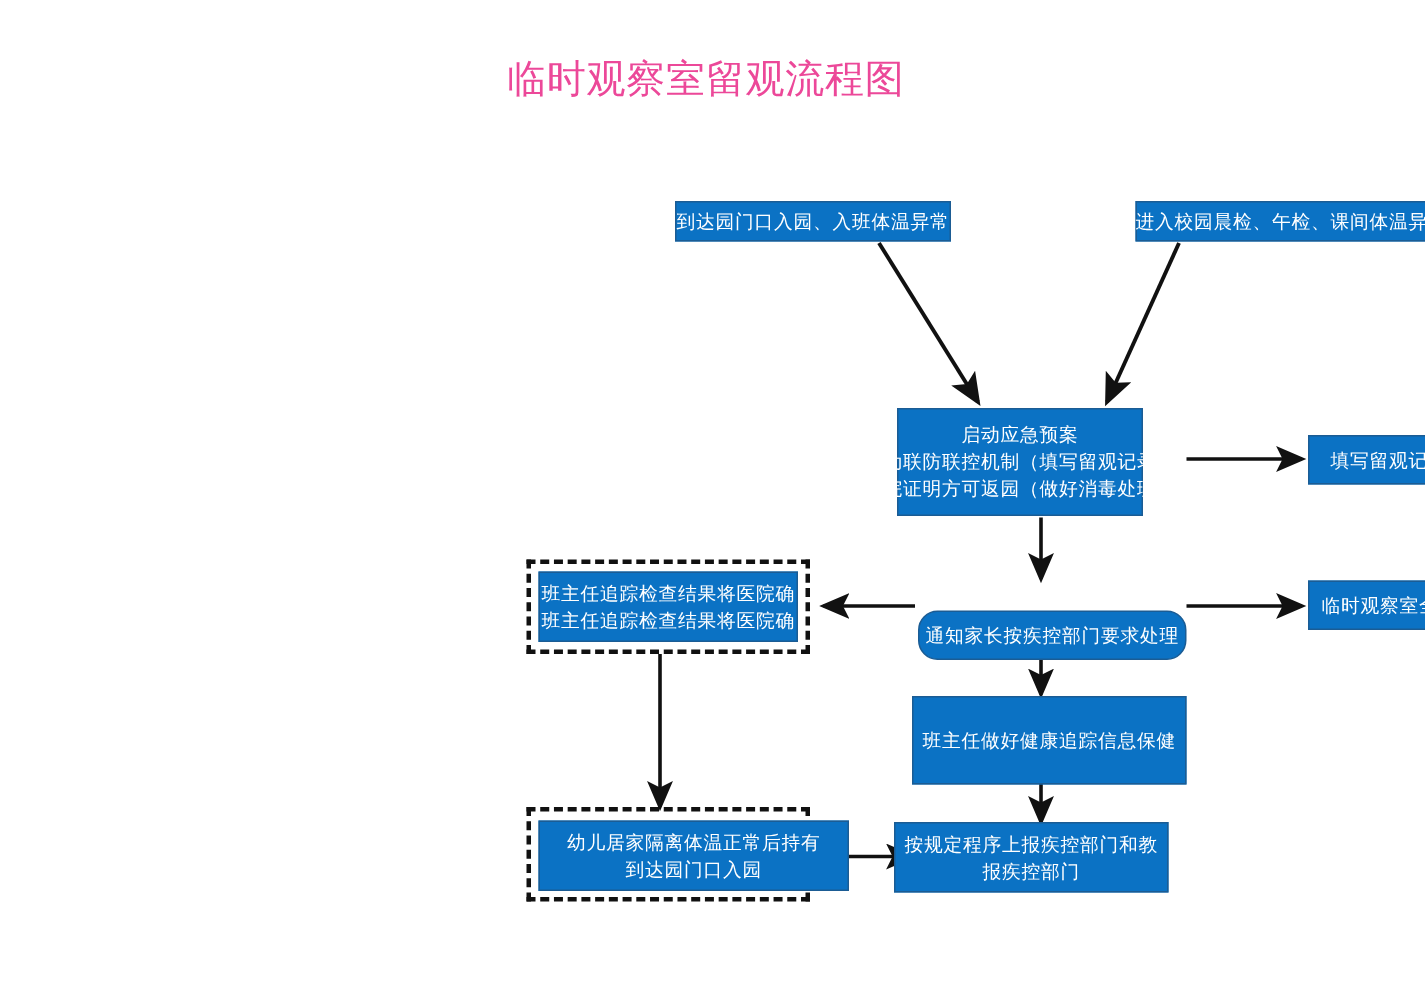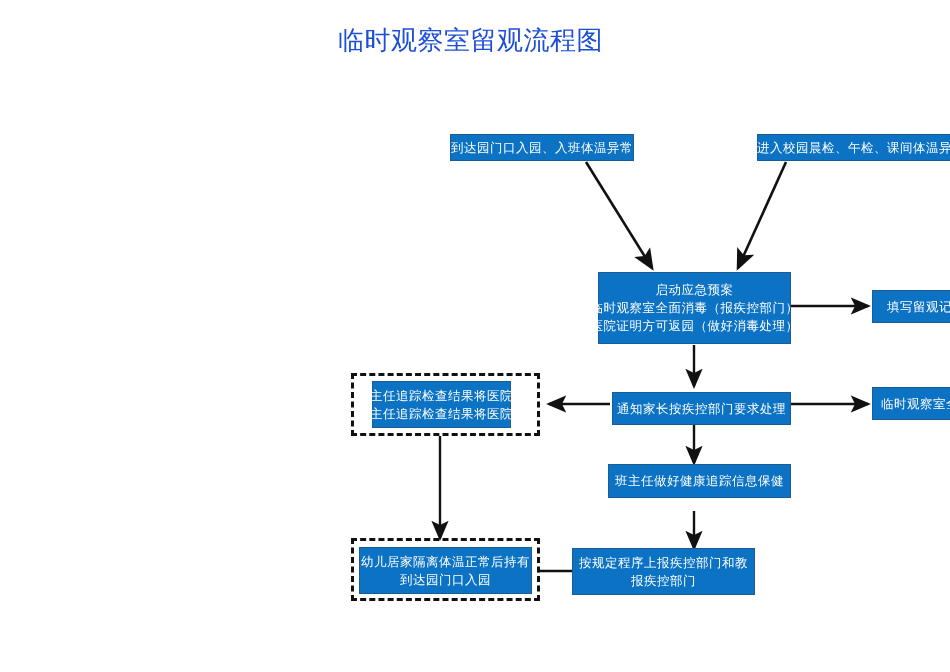--- a/index.html
+++ b/index.html
@@ -13,24 +13,24 @@
   #canvas {
     position: relative;
     width: 950px;
     height: 672px;
     background: #ffffff;
     overflow: hidden;
   }
   #page-title {
     position: absolute;
     left: 338px;
-    top: 24px;
+    top: 36px;
     font-size: 26px;
     line-height: 34px;
-    color: #1d4ed8;
+    color: #ec4899;
     white-space: nowrap;
     letter-spacing: 0.5px;
   }
   .node {
     position: absolute;
     box-sizing: border-box;
     background: #0b72c4;
     border: 1px solid #1b5c94;
     color: #ffffff;
     font-size: 12.5px;
@@ -101,50 +101,50 @@
   <div class="dashed-frame" style="left:351px; top:538px; width:189px; height:63px;"></div>
 
   <div class="node" style="left:450px; top:134px; width:184px; height:27px;">
     <span class="ln">到达园门口入园、入班体温异常</span>
   </div>
 
   <div class="node" style="left:757px; top:134px; width:208px; height:27px;">
     <span class="ln">进入校园晨检、午检、课间体温异常</span>
   </div>
 
-  <div class="node" style="left:598px; top:272px; width:193px; height:72px;">
+  <div class="node" style="left:598px; top:272px; width:164px; height:72px;">
     <span class="ln">启动应急预案</span>
-    <span class="ln">临时观察室全面消毒（报疾控部门）</span>
+    <span class="ln">启动联防联控机制（填写留观记录）</span>
     <span class="ln">医院证明方可返园（做好消毒处理）</span>
   </div>
 
   <div class="node" style="left:872px; top:290px; width:120px; height:33px; justify-content:center; align-items:flex-start; padding-left:14px;">
     <span class="ln">填写留观记录</span>
   </div>
 
-  <div class="node" style="left:612px; top:392px; width:179px; height:33px;">
+  <div class="node" style="left:612px; top:407px; width:179px; height:33px;border-radius:13px;">
     <span class="ln">通知家长按疾控部门要求处理</span>
   </div>
 
   <div class="node" style="left:872px; top:387px; width:130px; height:33px; justify-content:center; align-items:flex-start; padding-left:8px;">
     <span class="ln">临时观察室全面消毒</span>
   </div>
 
-  <div class="node" style="left:372px; top:381px; width:139px; height:47px;">
+  <div class="node" style="left:359px; top:381px; width:173px; height:47px;">
     <span class="ln">班主任追踪检查结果将医院确</span>
     <span class="ln">班主任追踪检查结果将医院确</span>
   </div>
 
-  <div class="node" style="left:608px; top:464px; width:183px; height:34px;">
+  <div class="node" style="left:608px; top:464px; width:183px; height:59px;">
     <span class="ln">班主任做好健康追踪信息保健</span>
   </div>
 
-  <div class="node" style="left:359px; top:547px; width:173px; height:47px;">
+  <div class="node" style="left:359px; top:547px; width:207px; height:47px;">
     <span class="ln">幼儿居家隔离体温正常后持有</span>
     <span class="ln">到达园门口入园</span>
   </div>
 
-  <div class="node" style="left:572px; top:548px; width:183px; height:47px;">
+  <div class="node" style="left:596px; top:548px; width:183px; height:47px;">
     <span class="ln">按规定程序上报疾控部门和教</span>
     <span class="ln">报疾控部门</span>
   </div>
 
 </div>
 
 </body></html>

